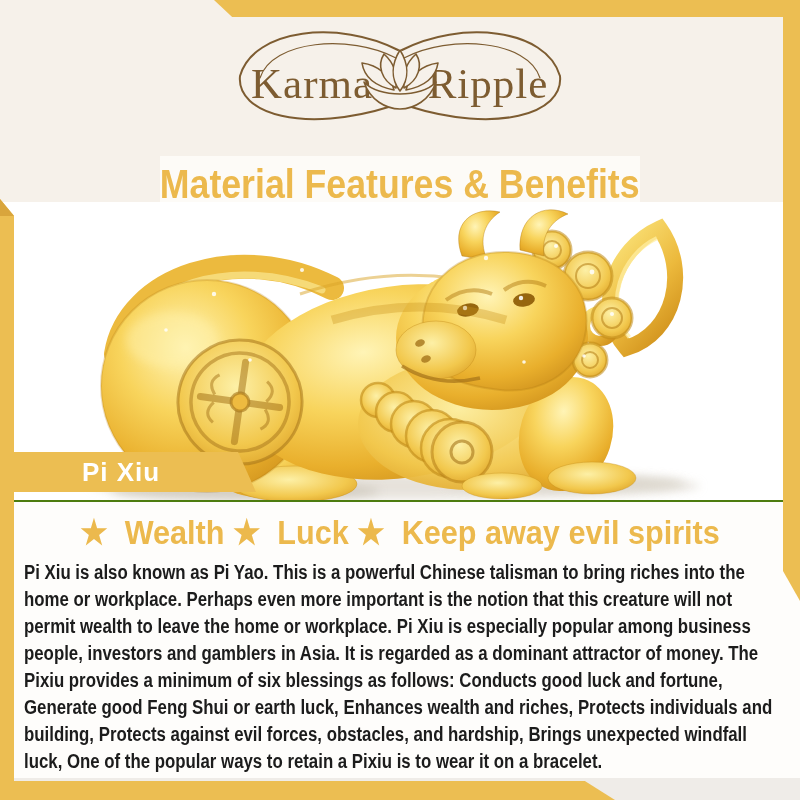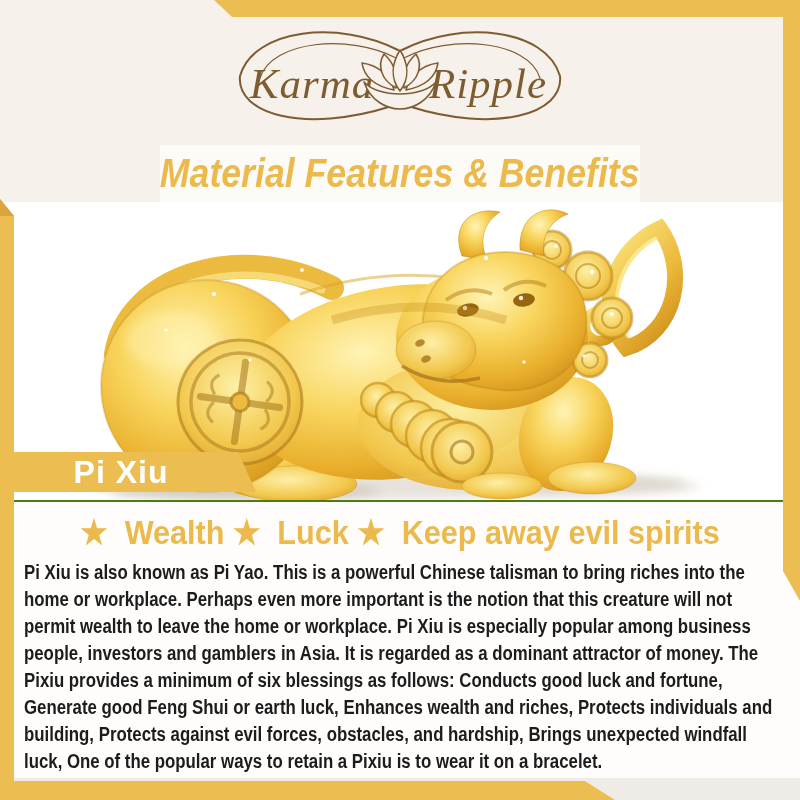--- a/index.html
+++ b/index.html
@@ -3,41 +3,41 @@
 <meta charset="utf-8">
 <style>
   html,body{margin:0;padding:0;}
   body{
     width:800px;height:800px;overflow:hidden;background:#fff;
     font-family:"Liberation Sans",sans-serif;position:relative;
   }
   .page{position:absolute;inset:0;width:800px;height:800px;overflow:hidden;}
 
   
-  .header{position:absolute;top:0;left:0;width:800px;height:202px;background:var(--cream);font-style:italic;}
+  .header{position:absolute;top:0;left:0;width:800px;height:202px;background:var(--cream);}
   .logo{position:absolute;top:26px;left:50%;transform:translateX(-50%);}
   .logo text{font-family:"Liberation Serif","DejaVu Serif",serif;font-size:43px;fill:var(--brown);letter-spacing:1px;}
   .title-band{
-    position:absolute;top:145px;left:160px;width:480px;height:57px;
+    position:absolute;top:156px;left:160px;width:480px;height:57px;
     background:var(--band-white);display:flex;align-items:center;justify-content:center;text-align:center;
   }
   .title-band h1{
     margin:0;font-size:41px;font-weight:700;color:var(--gold-text);
     transform:scaleX(.87);white-space:nowrap;
   }
 
   
   .hero{position:absolute;top:202px;left:0;width:800px;height:298px;background:#fff;}
   .pendant{position:absolute;top:0;left:0;}
   .pixiu-band{
     position:absolute;left:0;top:250px;width:256px;height:40px;background:var(--gold);
     clip-path:polygon(0 0,93% 0,100% 100%,0 100%);
     display:flex;align-items:center;justify-content:center;
   }
-  .pixiu-band span{color:#fff;font-weight:700;font-size:32px;letter-spacing:1px;padding-right:14px;}
+  .pixiu-band span{color:#fff;font-weight:700;font-size:26px;letter-spacing:1px;padding-right:14px;}
 
   
   .info{position:absolute;top:500px;left:0;width:800px;height:278px;background:#fefdfb;border-top:2px solid #4d7c0f;}
   .stars{
     margin-top:10px;text-align:center;font-weight:700;font-size:34px;
     color:var(--gold-text);white-space:pre;transform:scaleX(.9);
   }
   .desc{
     margin:7px 0 0 24px;width:876px;transform:scaleX(.862);transform-origin:0 0;
     font-weight:700;font-size:19.5px;line-height:27px;color:var(--ink);

